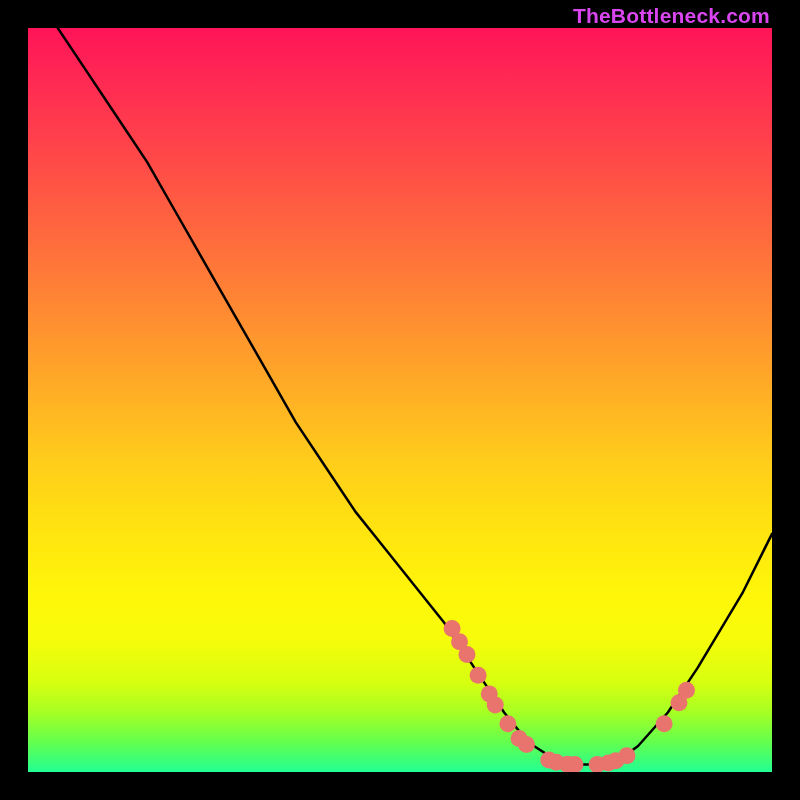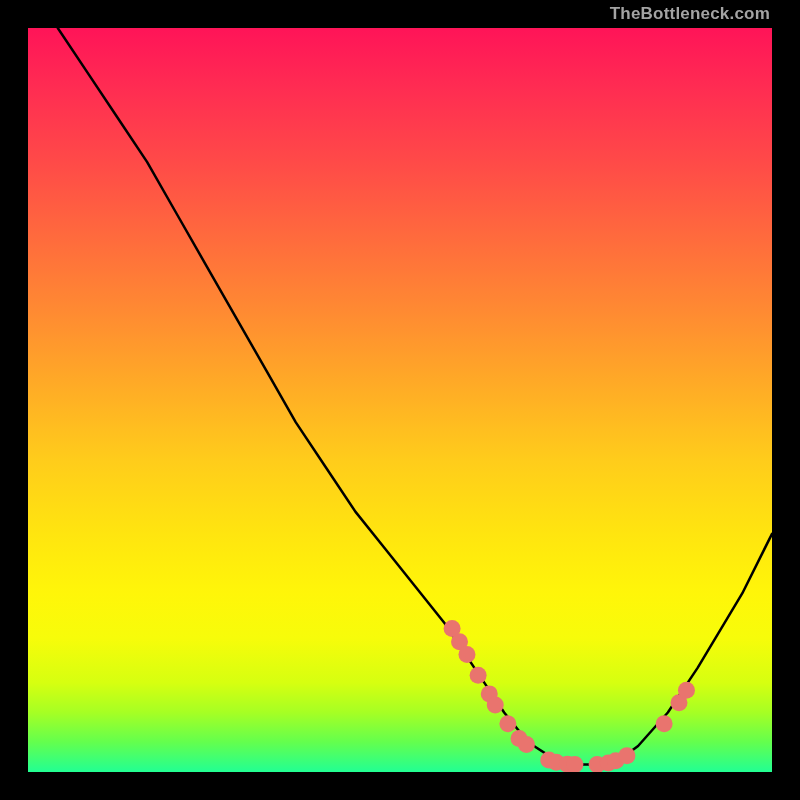--- a/index.html
+++ b/index.html
@@ -47,22 +47,22 @@
     position: absolute;
     left: 0;
     top: 0;
     width: 744px;
     height: 744px;
   }
   .watermark {
     position: absolute;
     top: 4px;
     right: 30px;
-    color: #a3a3a3;
-    font-size: 17px;
+    color: #d946ef;
+    font-size: 21px;
     font-weight: 600;
     letter-spacing: 0.2px;
     user-select: none;
   }
 </style>
 </head>
 <body>
 
 <div class="frame">
   <div class="gradient"></div>

